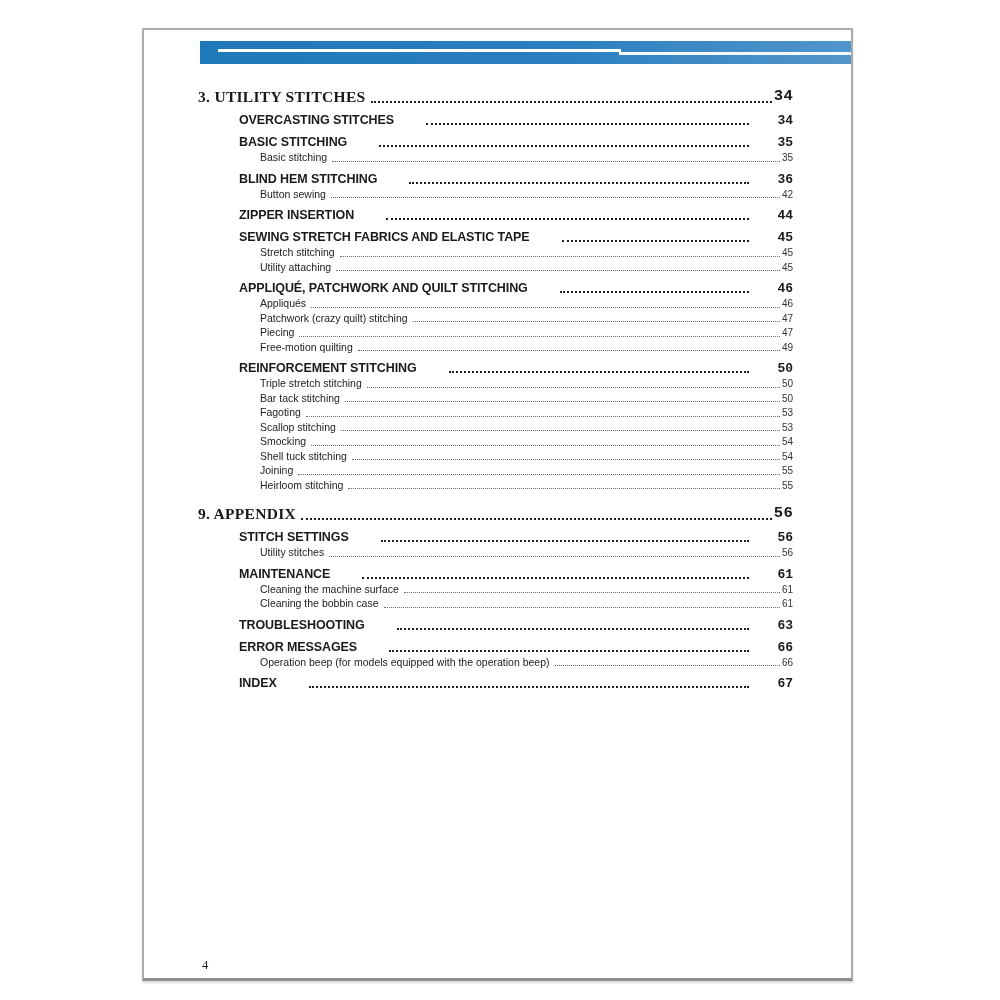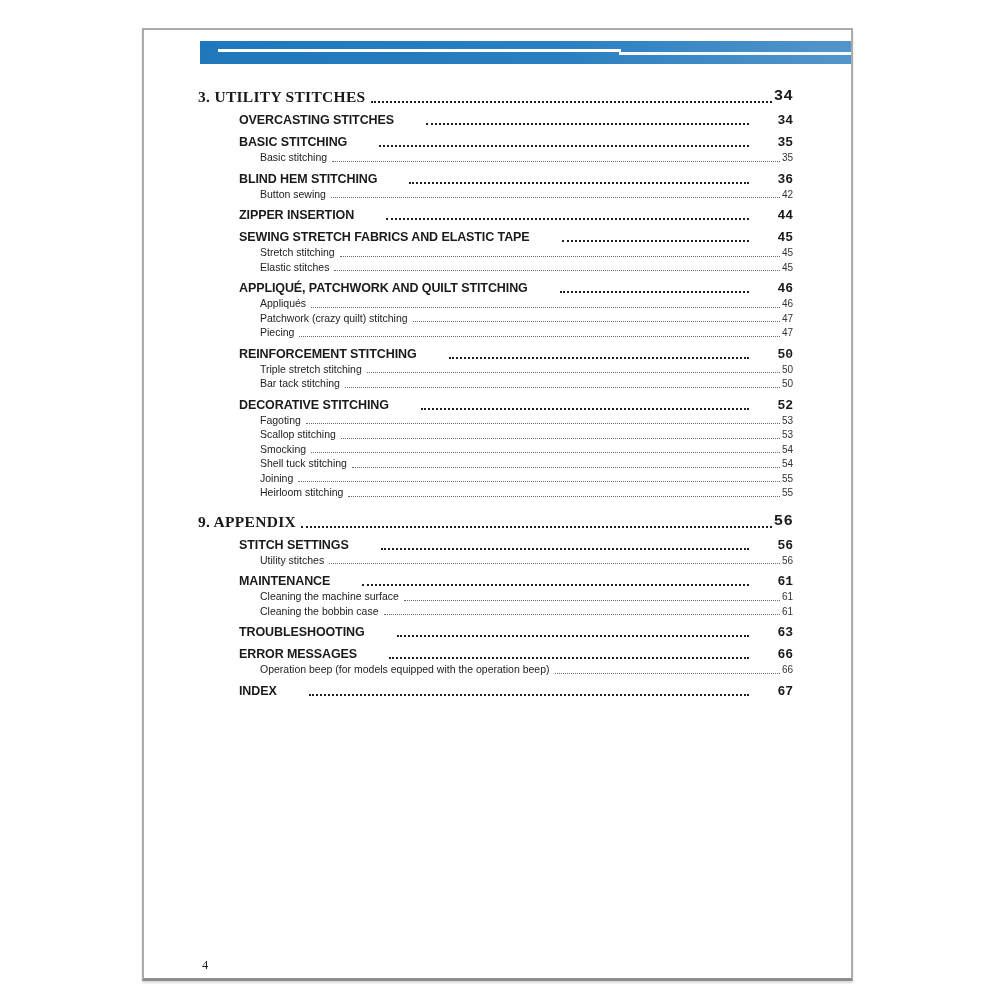--- a/index.html
+++ b/index.html
@@ -183,21 +183,21 @@
     <span class="pnum">45</span>
   </div>
 
   <div class="row l2">
     <span class="label">Stretch stitching</span>
     <span class="leader"></span>
     <span class="pnum">45</span>
   </div>
 
   <div class="row l2">
-    <span class="label">Elastic stitches</span>
+    <span class="label">Utility attaching</span>
     <span class="leader"></span>
     <span class="pnum">45</span>
   </div>
 
   <div class="row l1">
     <span class="label">APPLIQUÉ, PATCHWORK AND QUILT STITCHING</span>
     <span class="leader"></span>
     <span class="pnum">46</span>
   </div>
 
@@ -213,44 +213,44 @@
     <span class="pnum">47</span>
   </div>
 
   <div class="row l2">
     <span class="label">Piecing</span>
     <span class="leader"></span>
     <span class="pnum">47</span>
   </div>
 
 
+  <div class="row l2">
+    <span class="label">Free-motion quilting</span>
+    <span class="leader"></span>
+    <span class="pnum">49</span>
+  </div>
 
   <div class="row l1">
     <span class="label">REINFORCEMENT STITCHING</span>
     <span class="leader"></span>
     <span class="pnum">50</span>
   </div>
 
   <div class="row l2">
     <span class="label">Triple stretch stitching</span>
     <span class="leader"></span>
     <span class="pnum">50</span>
   </div>
 
   <div class="row l2">
     <span class="label">Bar tack stitching</span>
     <span class="leader"></span>
     <span class="pnum">50</span>
   </div>
 
-  <div class="row l1">
-    <span class="label">DECORATIVE STITCHING</span>
-    <span class="leader"></span>
-    <span class="pnum">52</span>
-  </div>
 
   <div class="row l2">
     <span class="label">Fagoting</span>
     <span class="leader"></span>
     <span class="pnum">53</span>
   </div>
 
   <div class="row l2">
     <span class="label">Scallop stitching</span>
     <span class="leader"></span>

